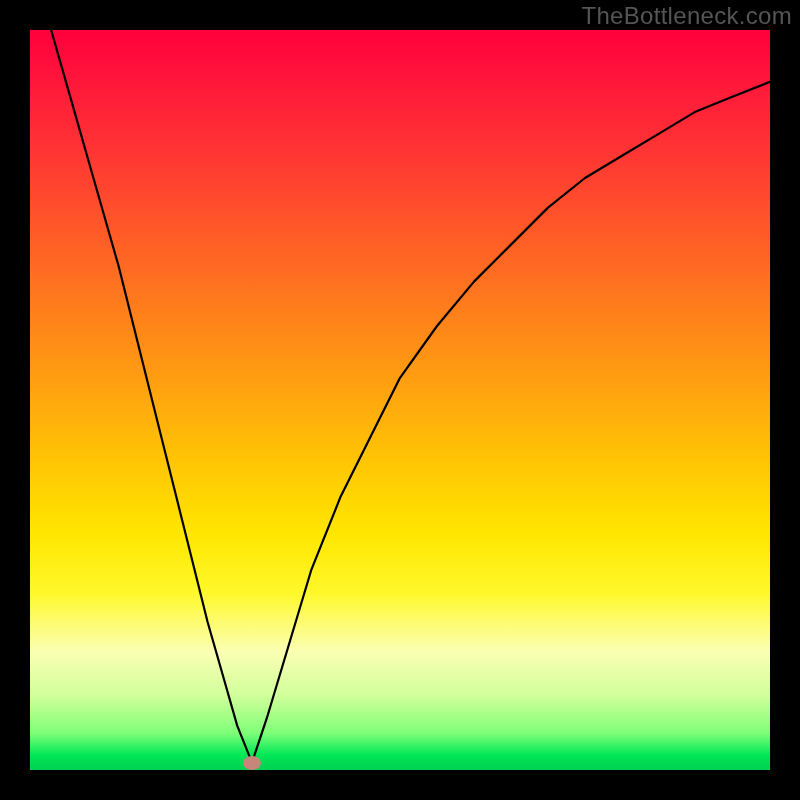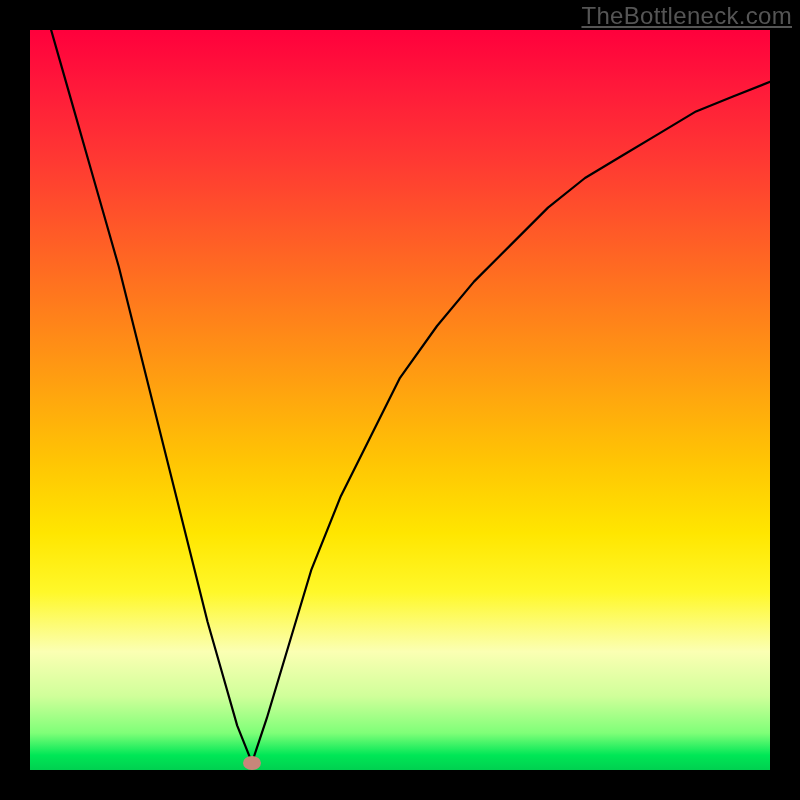--- a/index.html
+++ b/index.html
@@ -20,21 +20,20 @@
   .watermark {
     position: absolute;
     top: 2px;
     right: 8px;
     color: #555;
     font-size: 24px;
     font-weight: 500;
     letter-spacing: 0.3px;
     z-index: 5;
     user-select: none;
-    text-decoration: underline;
   }
   .plot-area {
     position: absolute;
     left: 30px;
     top: 30px;
     width: 740px;
     height: 740px;
     overflow: hidden;
   }
   .gradient {

